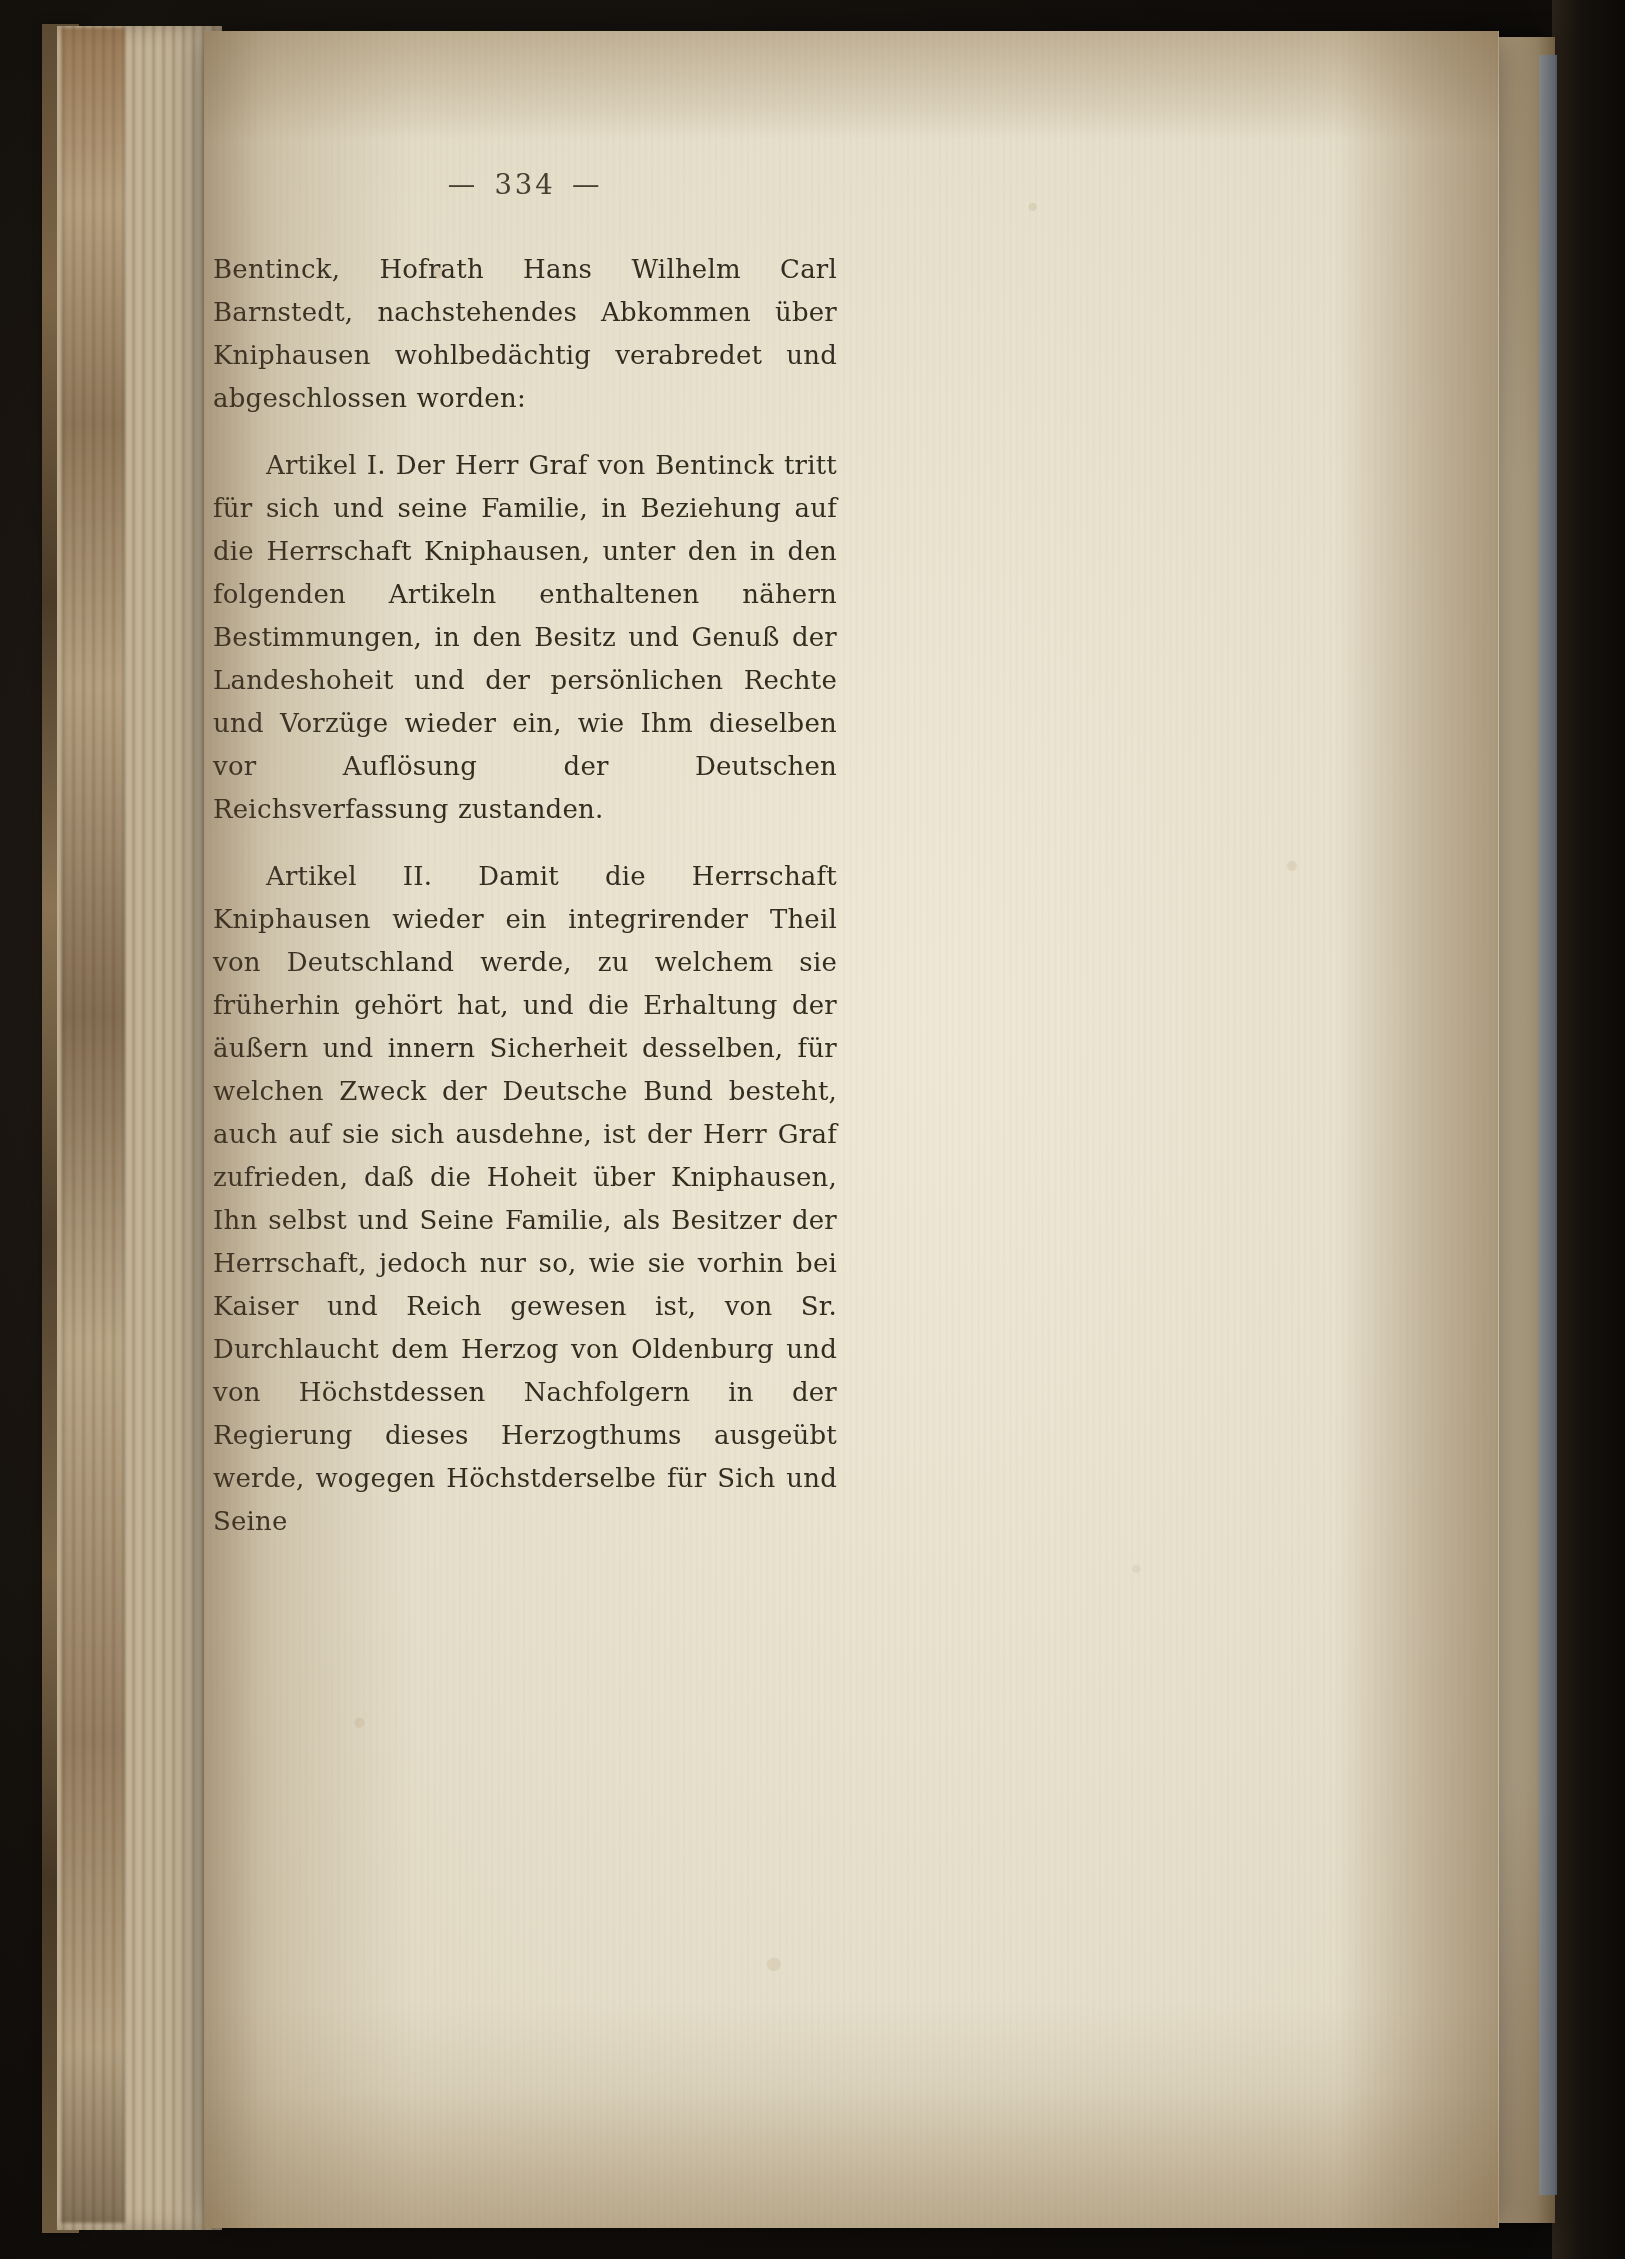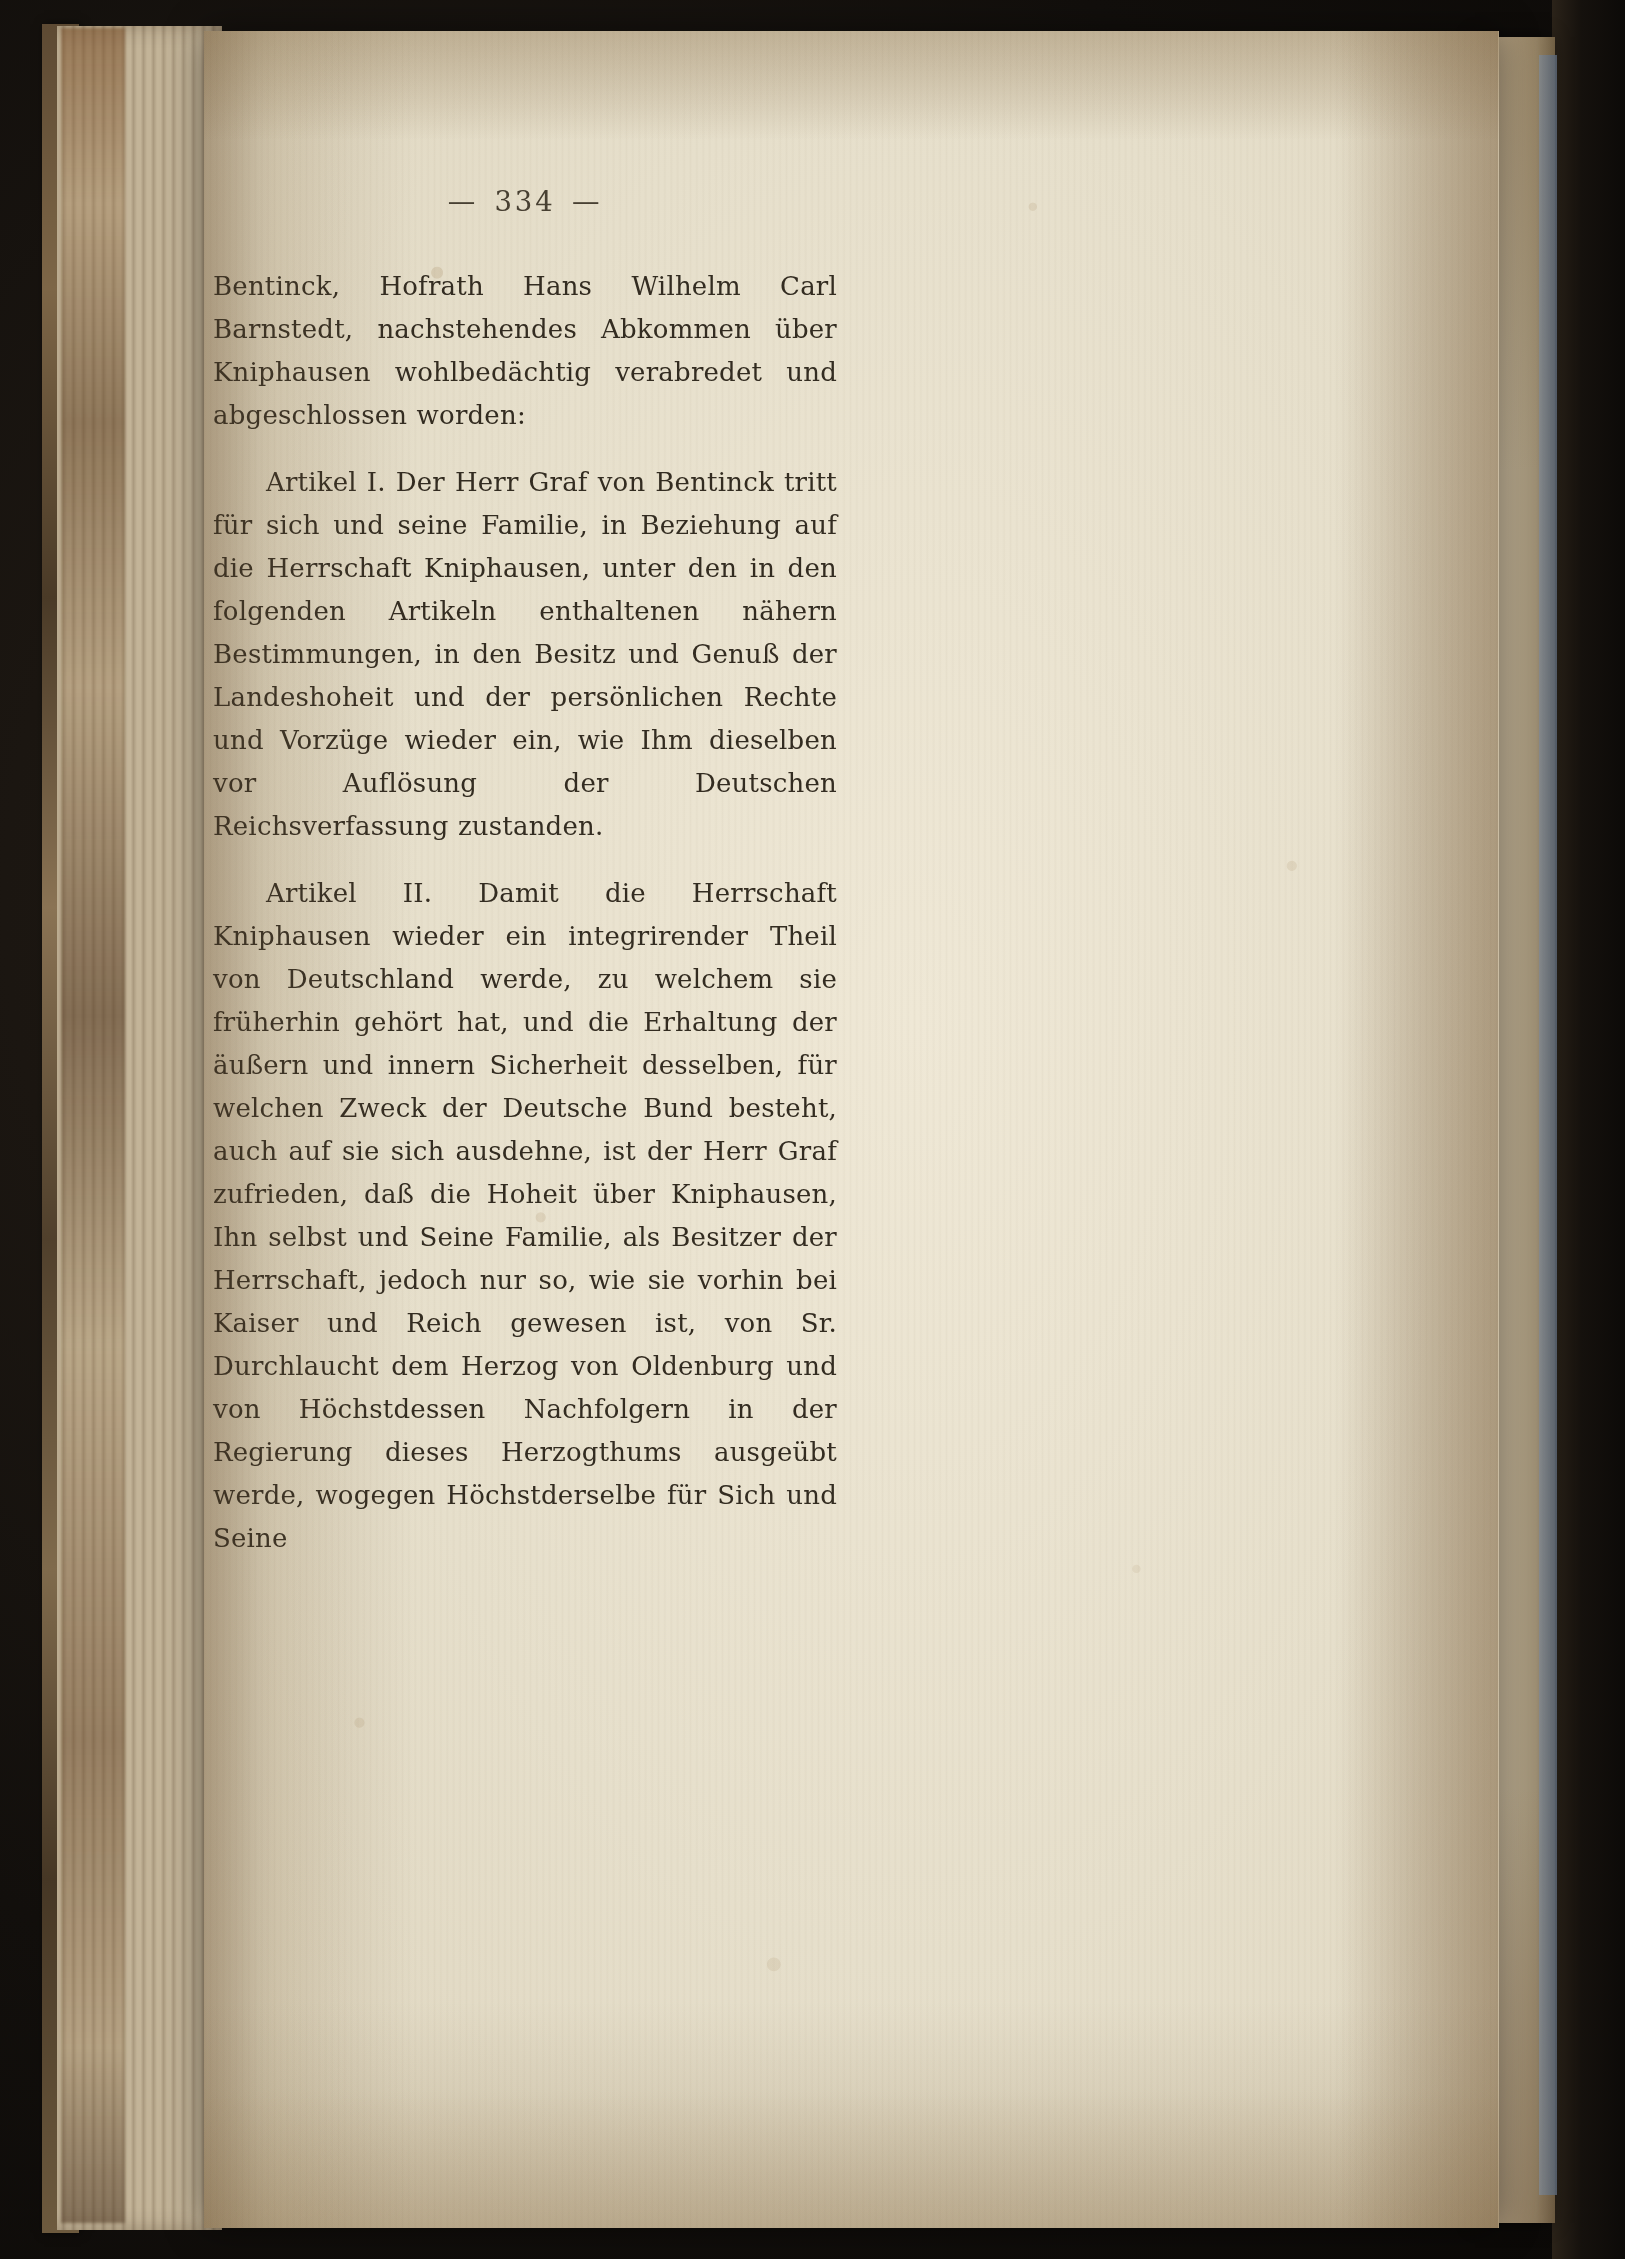--- a/index.html
+++ b/index.html
@@ -167,21 +167,21 @@
       radial-gradient(circle at 84% 38%, rgba(150,118,72,0.13) 0 4.6px, rgba(0,0,0,0) 5.5px),
       radial-gradient(circle at 44% 88%, rgba(150,118,72,0.12) 0 6.4px, rgba(0,0,0,0) 7.3px),
       radial-gradient(circle at 72% 70%, rgba(150,118,72,0.10) 0 3.7px, rgba(0,0,0,0) 4.6px),
       radial-gradient(circle at 12% 77%, rgba(150,118,72,0.13) 0 4.6px, rgba(0,0,0,0) 5.5px);
     pointer-events: none;
   }
 
   
   .textblock {
     position: absolute;
-    top: 185px;
+    top: 168px;
     left: 213px;
     width: 624px;
     z-index: 3;
   }
 
   .folio {
     text-align: center;
     font-family: "DejaVu Serif", serif;
     font-size: 27.5px;
     letter-spacing: 2.8px;

